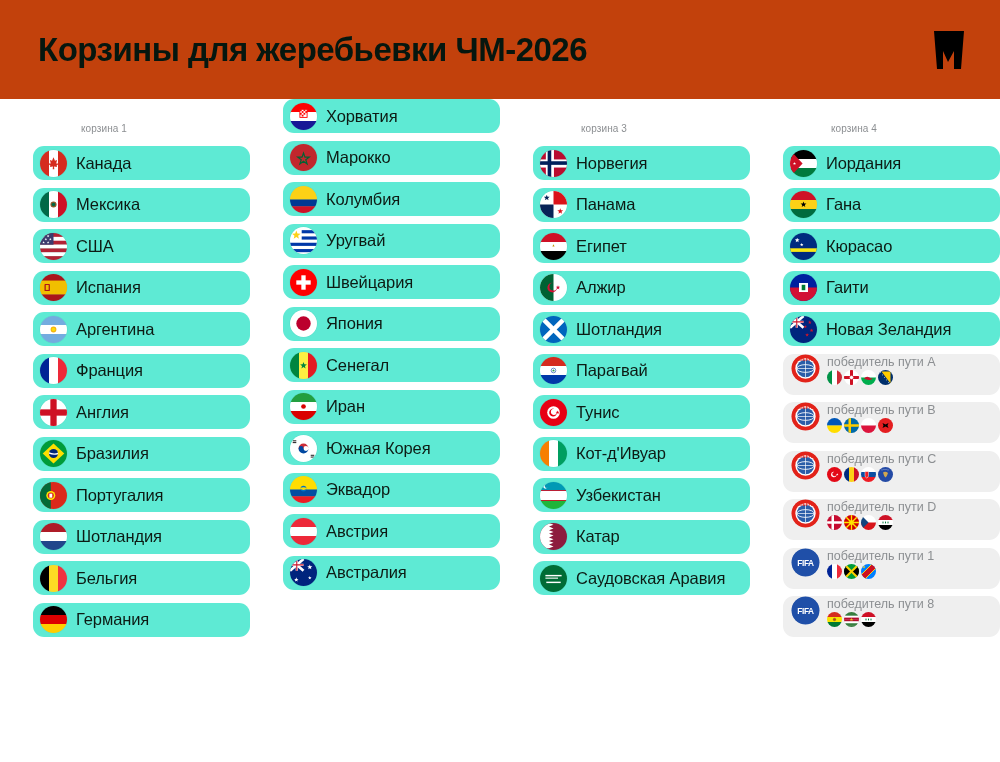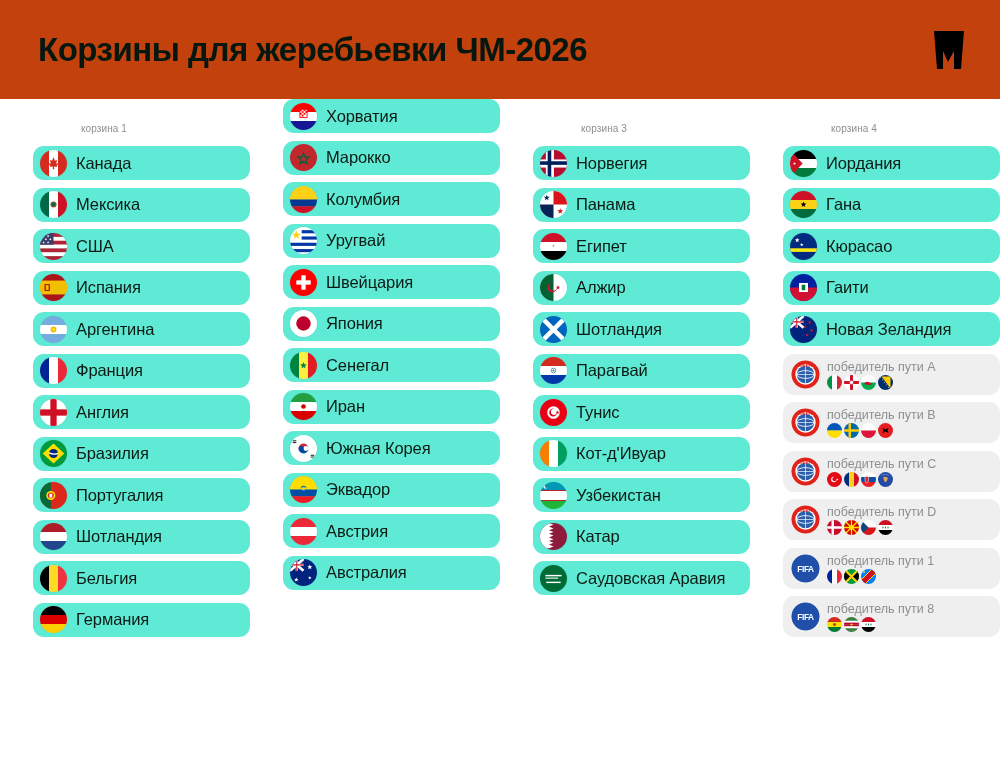--- a/index.html
+++ b/index.html
@@ -53,21 +53,21 @@
     border-radius: 11px;
     background: #5eead4;
     display: flex;
     align-items: center;
     padding-left: 7px;
     gap: 9px;
   }
   .row.playoff {
     background: #EFEFEF;
     height: 41px;
-    align-items: center;
+    align-items: flex-start;
     padding-left: 8px;
     gap: 7px;
   }
   .flag {
     width: 27px; height: 27px;
     border-radius: 50%;
     overflow: hidden;
     flex: 0 0 27px;
     position: relative;
     box-shadow: 0 0 0 0.5px rgba(0,0,0,0.06);

